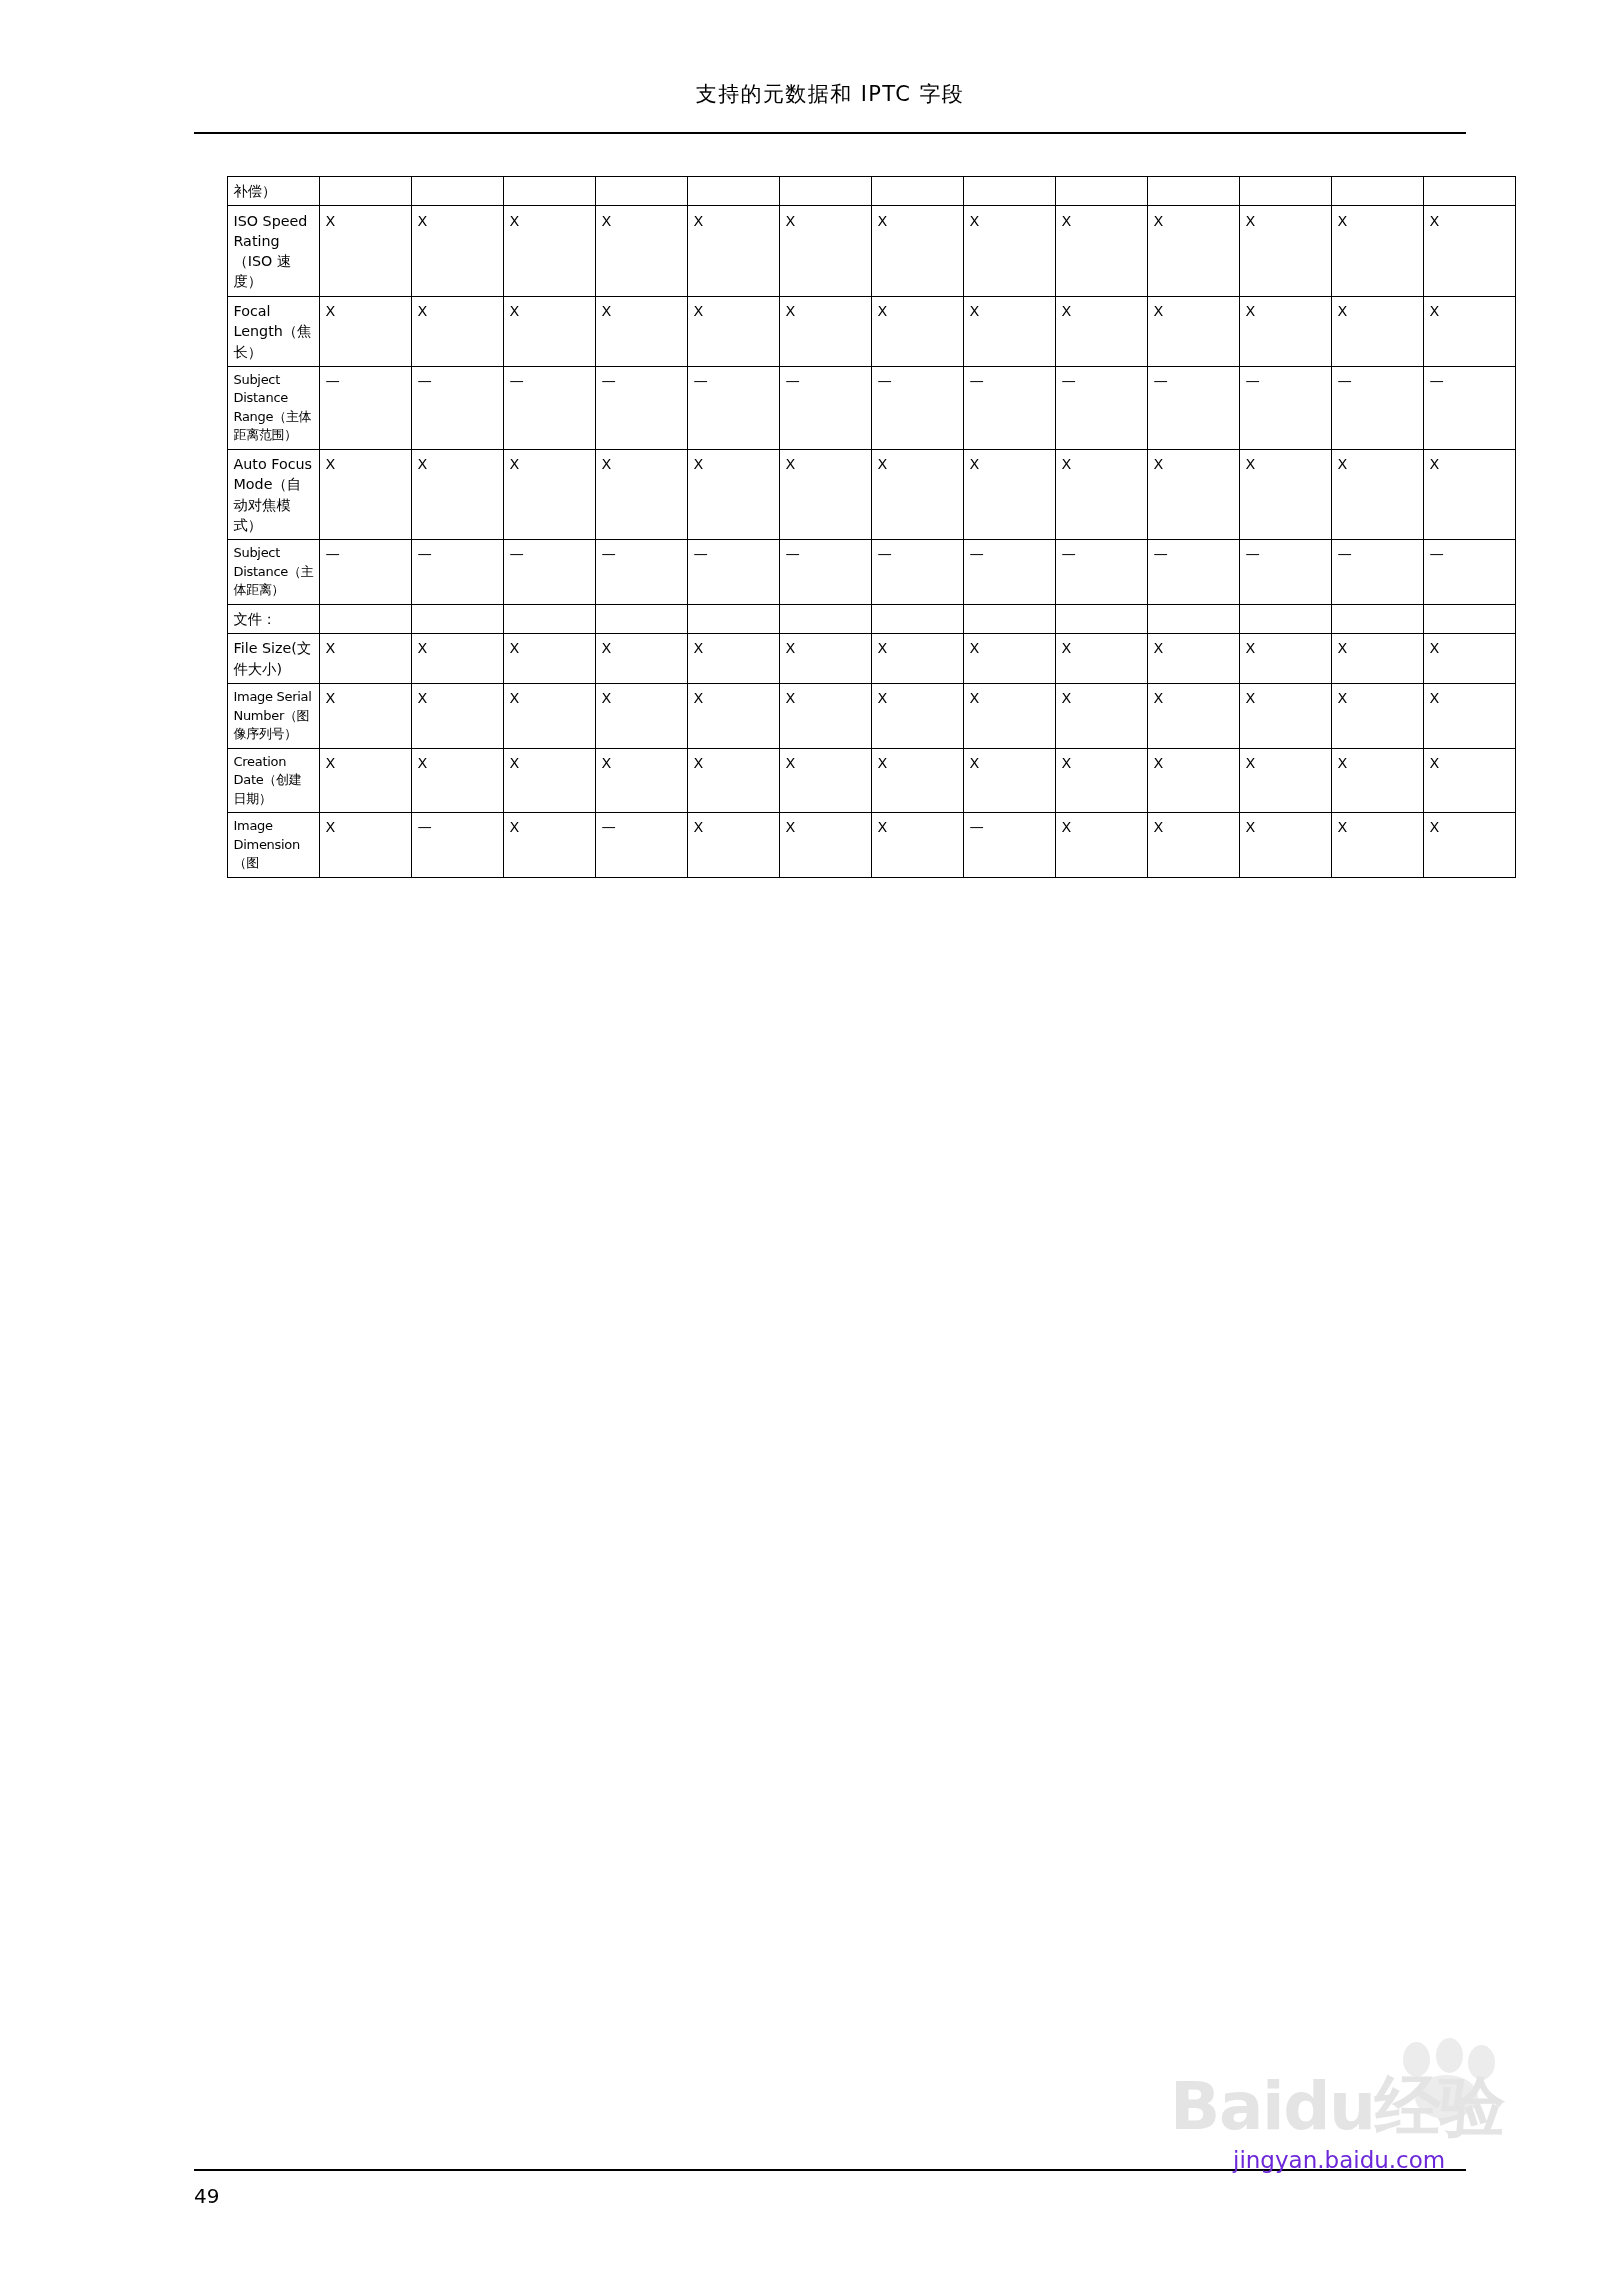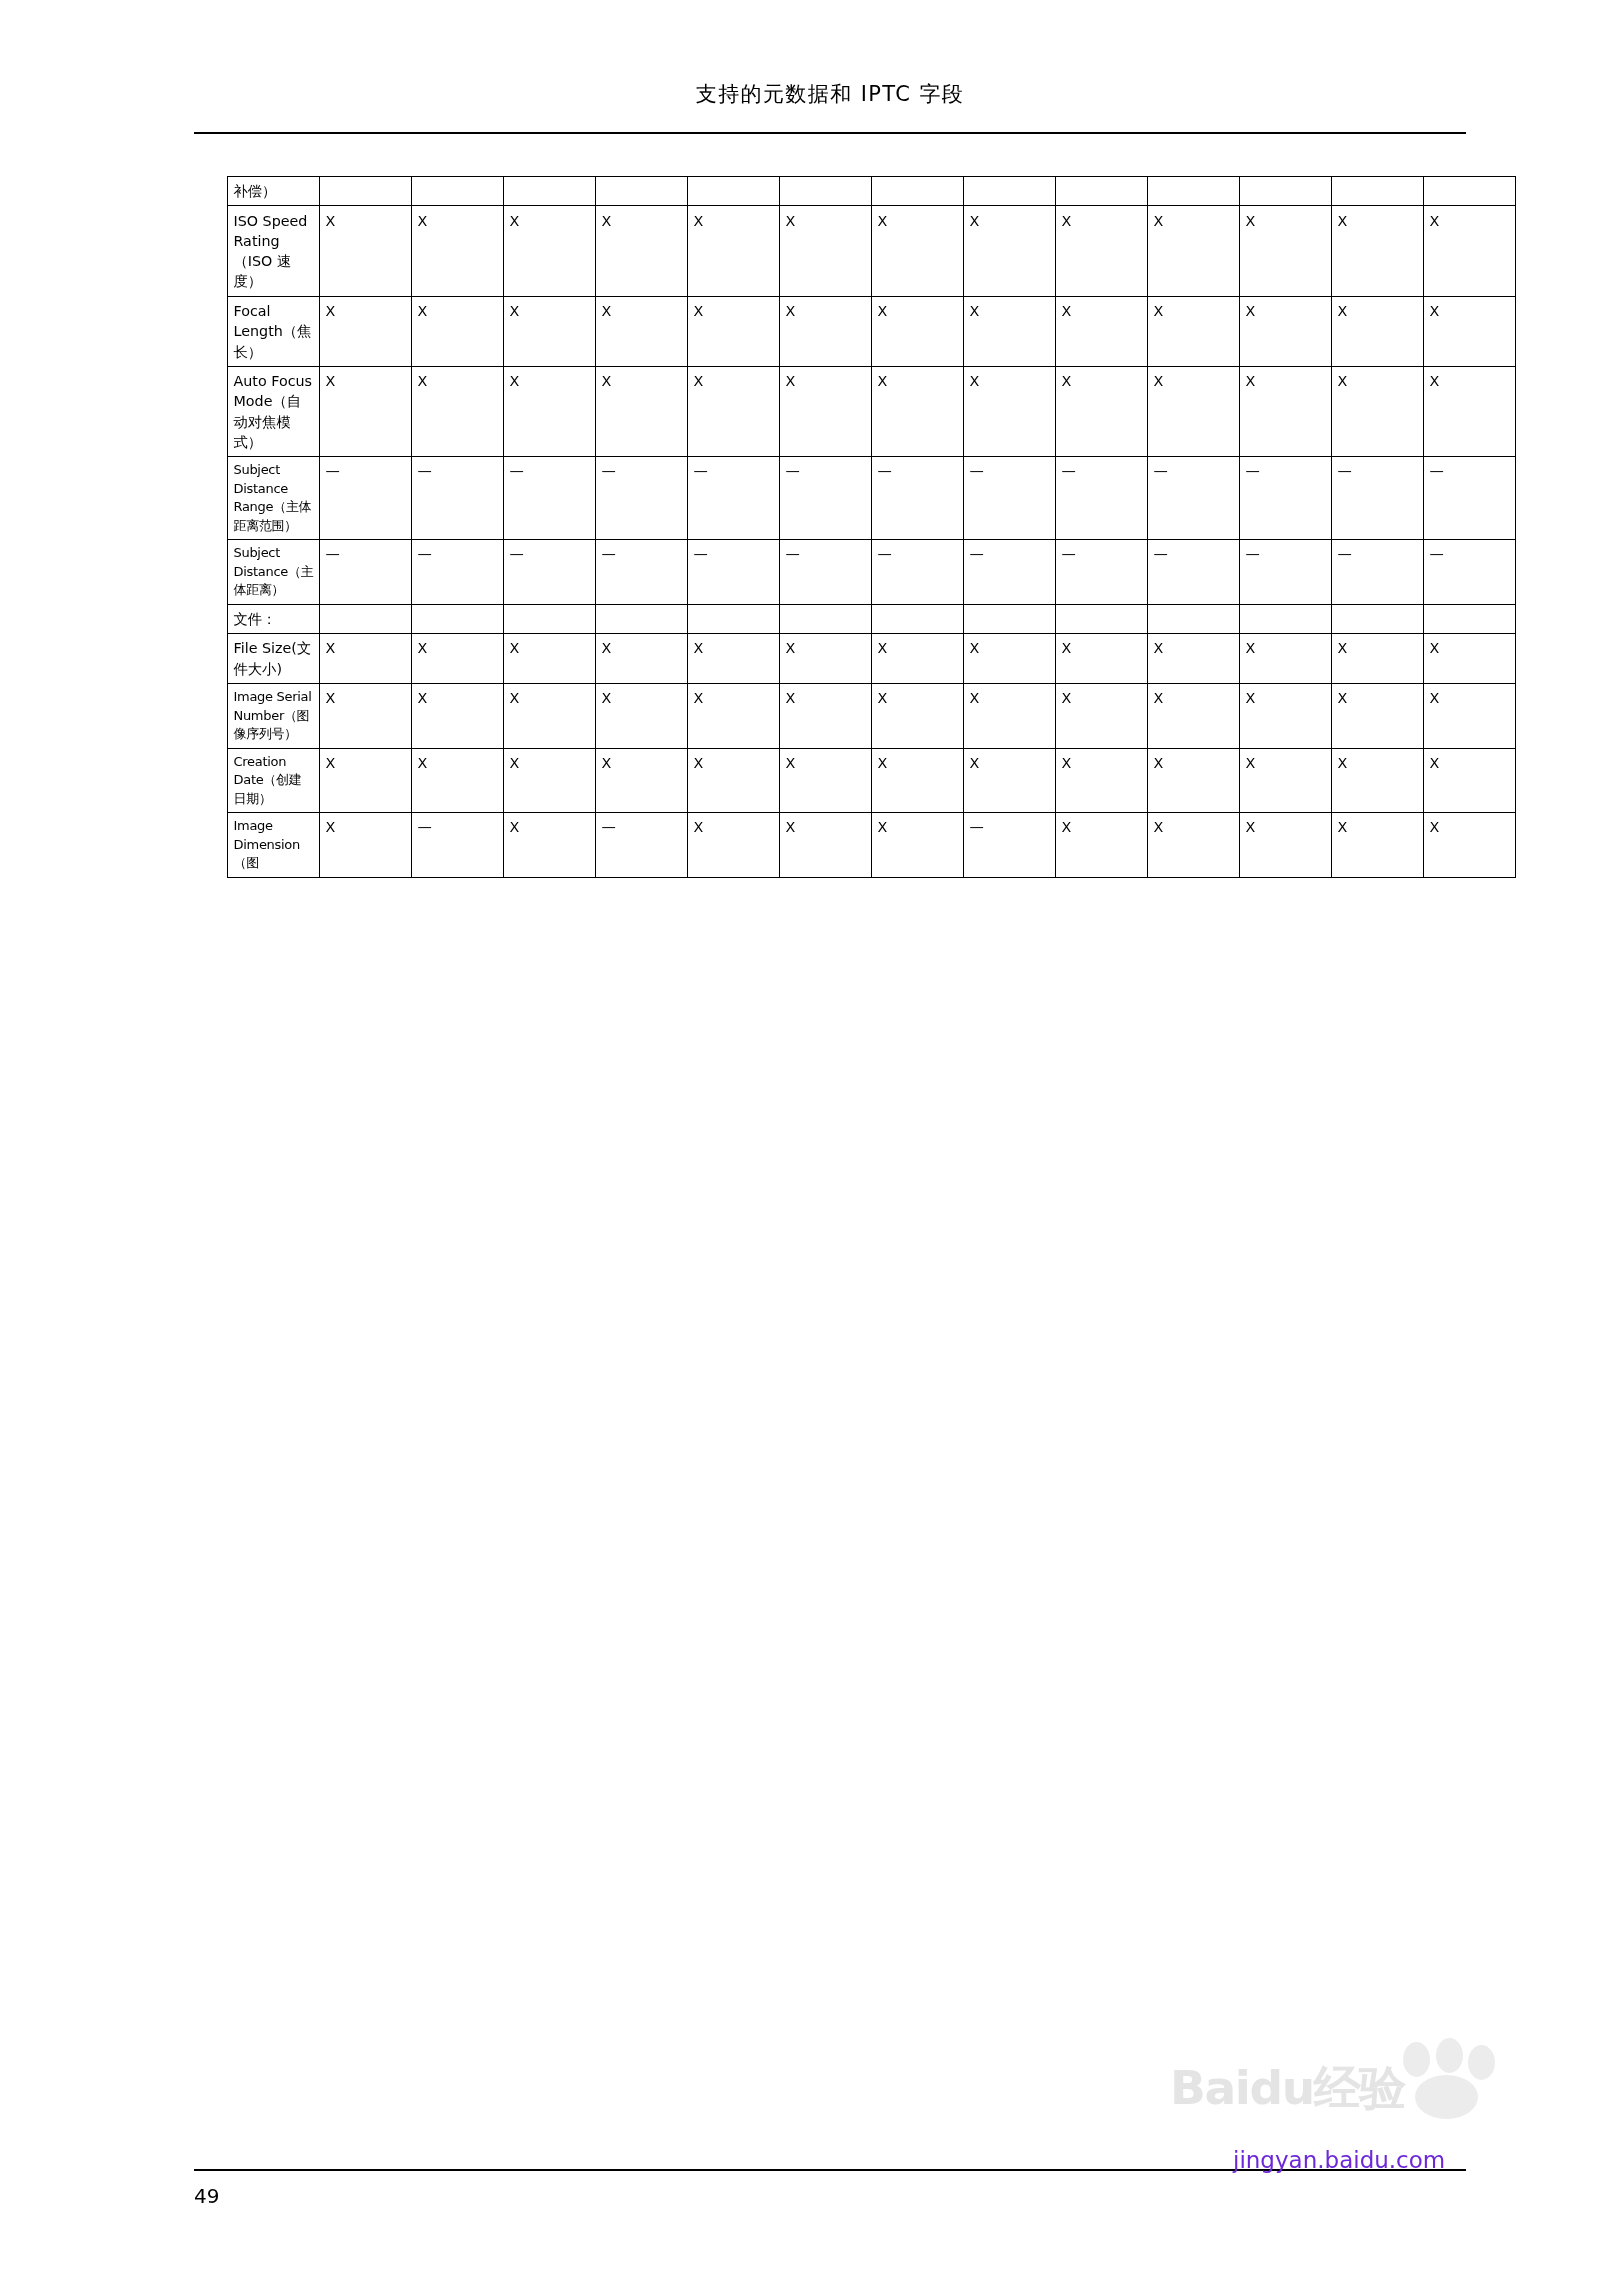--- a/index.html
+++ b/index.html
@@ -104,27 +104,27 @@
   .watermark {
     position: absolute;
     left: 1152px;
     top: 2038px;
     width: 423px;
     height: 164px;
     pointer-events: none;
   }
   .wm-text {
     font-family: "DejaVu Sans", sans-serif;
-    font-size: 47px;
+    font-size: 66px;
     font-weight: bold;
     color: #e4e4e4;
     letter-spacing: -1.4px;
     line-height: 1;
     position: absolute;
-    top: 26px;
+    top: 36px;
     left: 0;
     white-space: nowrap;
   }
   .wm-sub {
     font-family: "DejaVu Sans", sans-serif;
     font-size: 23px;
     color: #6d28d9;
     position: absolute;
     top: 109px;
     left: 63px;
@@ -210,53 +210,53 @@
             <td class="mark"><span>X</span></td>
             <td class="mark"><span>X</span></td>
             <td class="mark"><span>X</span></td>
             <td class="mark"><span>X</span></td>
             <td class="mark"><span>X</span></td>
             <td class="mark"><span>X</span></td>
             <td class="mark"><span>X</span></td>
           </tr>
           <tr>
             <td class="label">
+              <span class="cellwrap lbl-sm">Subject Distance Range（主体距离范围）</span>
+            </td>
+            <td class="mark"><span>—</span></td>
+            <td class="mark"><span>—</span></td>
+            <td class="mark"><span>—</span></td>
+            <td class="mark"><span>—</span></td>
+            <td class="mark"><span>—</span></td>
+            <td class="mark"><span>—</span></td>
+            <td class="mark"><span>—</span></td>
+            <td class="mark"><span>—</span></td>
+            <td class="mark"><span>—</span></td>
+            <td class="mark"><span>—</span></td>
+            <td class="mark"><span>—</span></td>
+            <td class="mark"><span>—</span></td>
+            <td class="mark"><span>—</span></td>
+          </tr>
+          <tr>
+            <td class="label">
               <span class="cellwrap">Auto Focus Mode（自动对焦模式）</span>
             </td>
             <td class="mark"><span>X</span></td>
             <td class="mark"><span>X</span></td>
             <td class="mark"><span>X</span></td>
             <td class="mark"><span>X</span></td>
             <td class="mark"><span>X</span></td>
             <td class="mark"><span>X</span></td>
             <td class="mark"><span>X</span></td>
             <td class="mark"><span>X</span></td>
             <td class="mark"><span>X</span></td>
             <td class="mark"><span>X</span></td>
             <td class="mark"><span>X</span></td>
             <td class="mark"><span>X</span></td>
             <td class="mark"><span>X</span></td>
-          </tr>
-          <tr>
-            <td class="label">
-              <span class="cellwrap lbl-sm">Subject Distance Range（主体距离范围）</span>
-            </td>
-            <td class="mark"><span>—</span></td>
-            <td class="mark"><span>—</span></td>
-            <td class="mark"><span>—</span></td>
-            <td class="mark"><span>—</span></td>
-            <td class="mark"><span>—</span></td>
-            <td class="mark"><span>—</span></td>
-            <td class="mark"><span>—</span></td>
-            <td class="mark"><span>—</span></td>
-            <td class="mark"><span>—</span></td>
-            <td class="mark"><span>—</span></td>
-            <td class="mark"><span>—</span></td>
-            <td class="mark"><span>—</span></td>
-            <td class="mark"><span>—</span></td>
           </tr>
           <tr>
             <td class="label">
               <span class="cellwrap lbl-sm">Subject Distance（主体距离）</span>
             </td>
             <td class="mark"><span>—</span></td>
             <td class="mark"><span>—</span></td>
             <td class="mark"><span>—</span></td>
             <td class="mark"><span>—</span></td>
             <td class="mark"><span>—</span></td>

